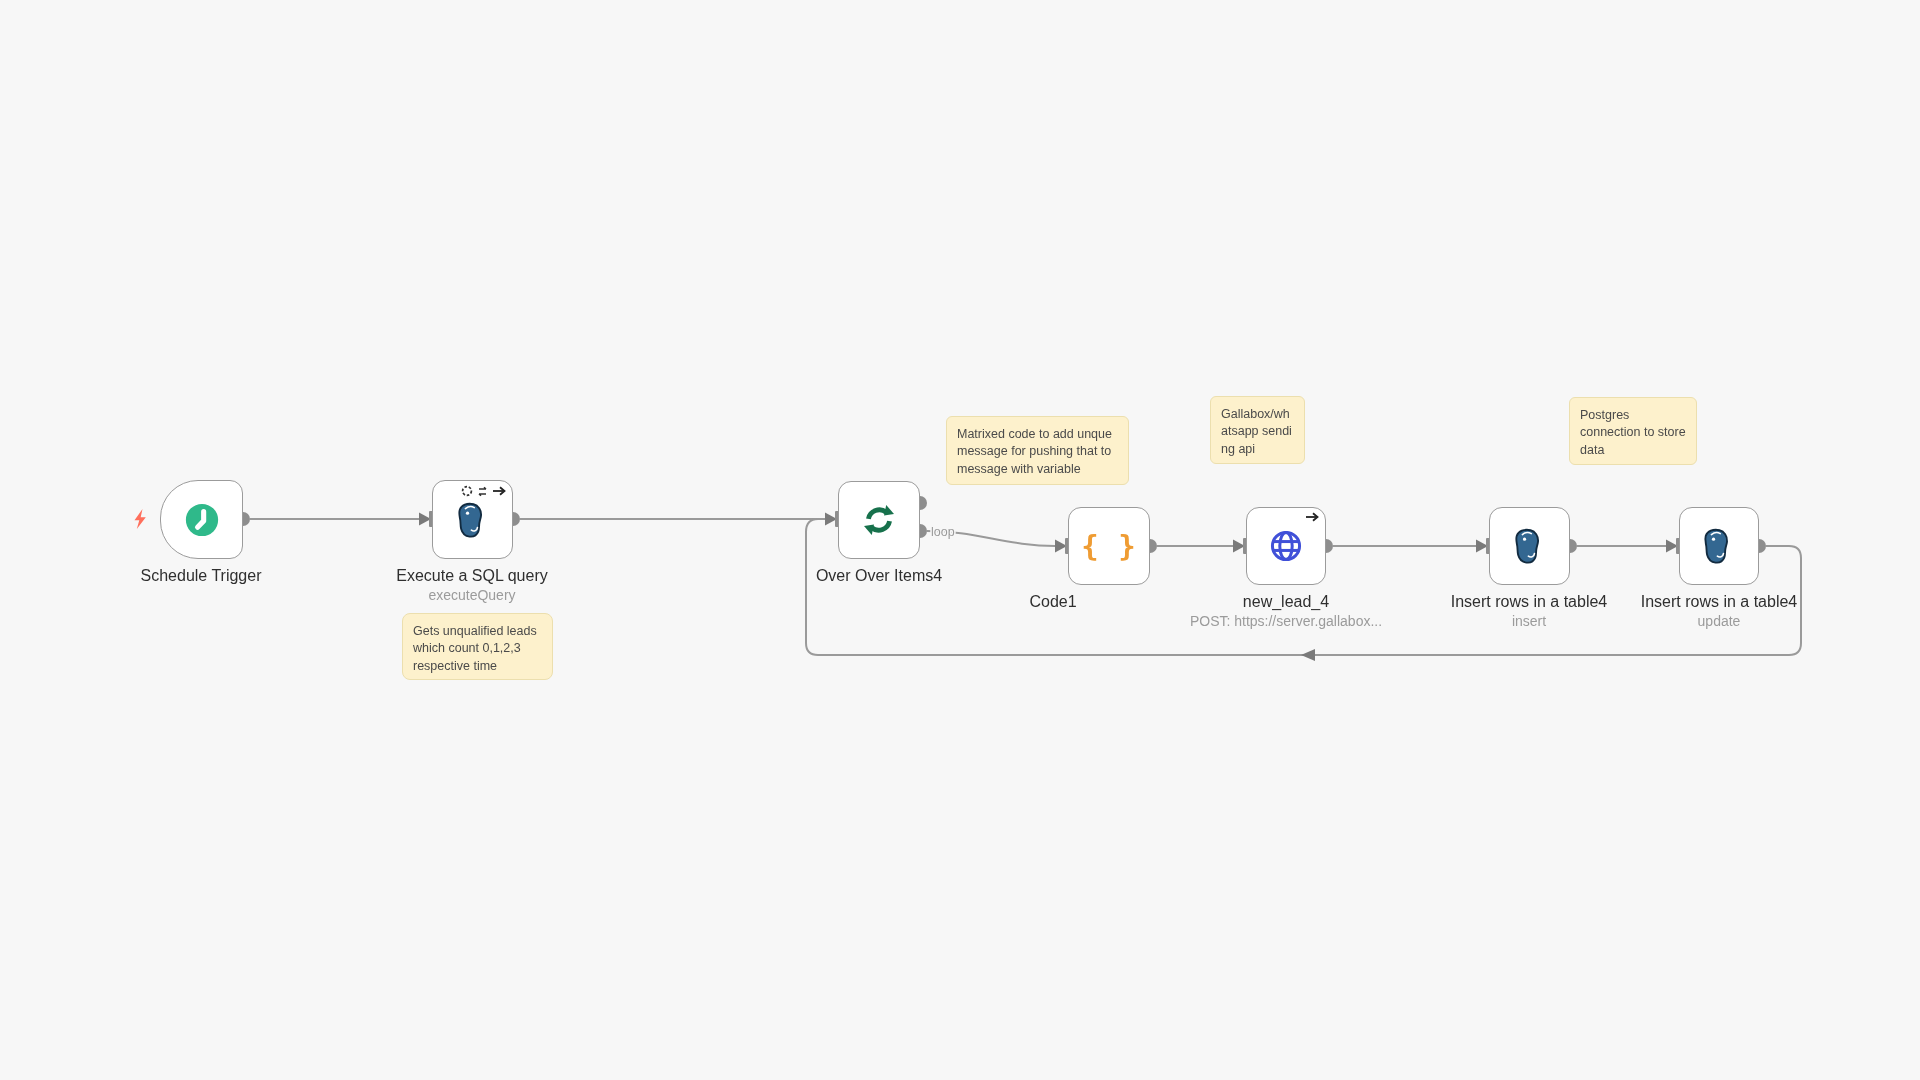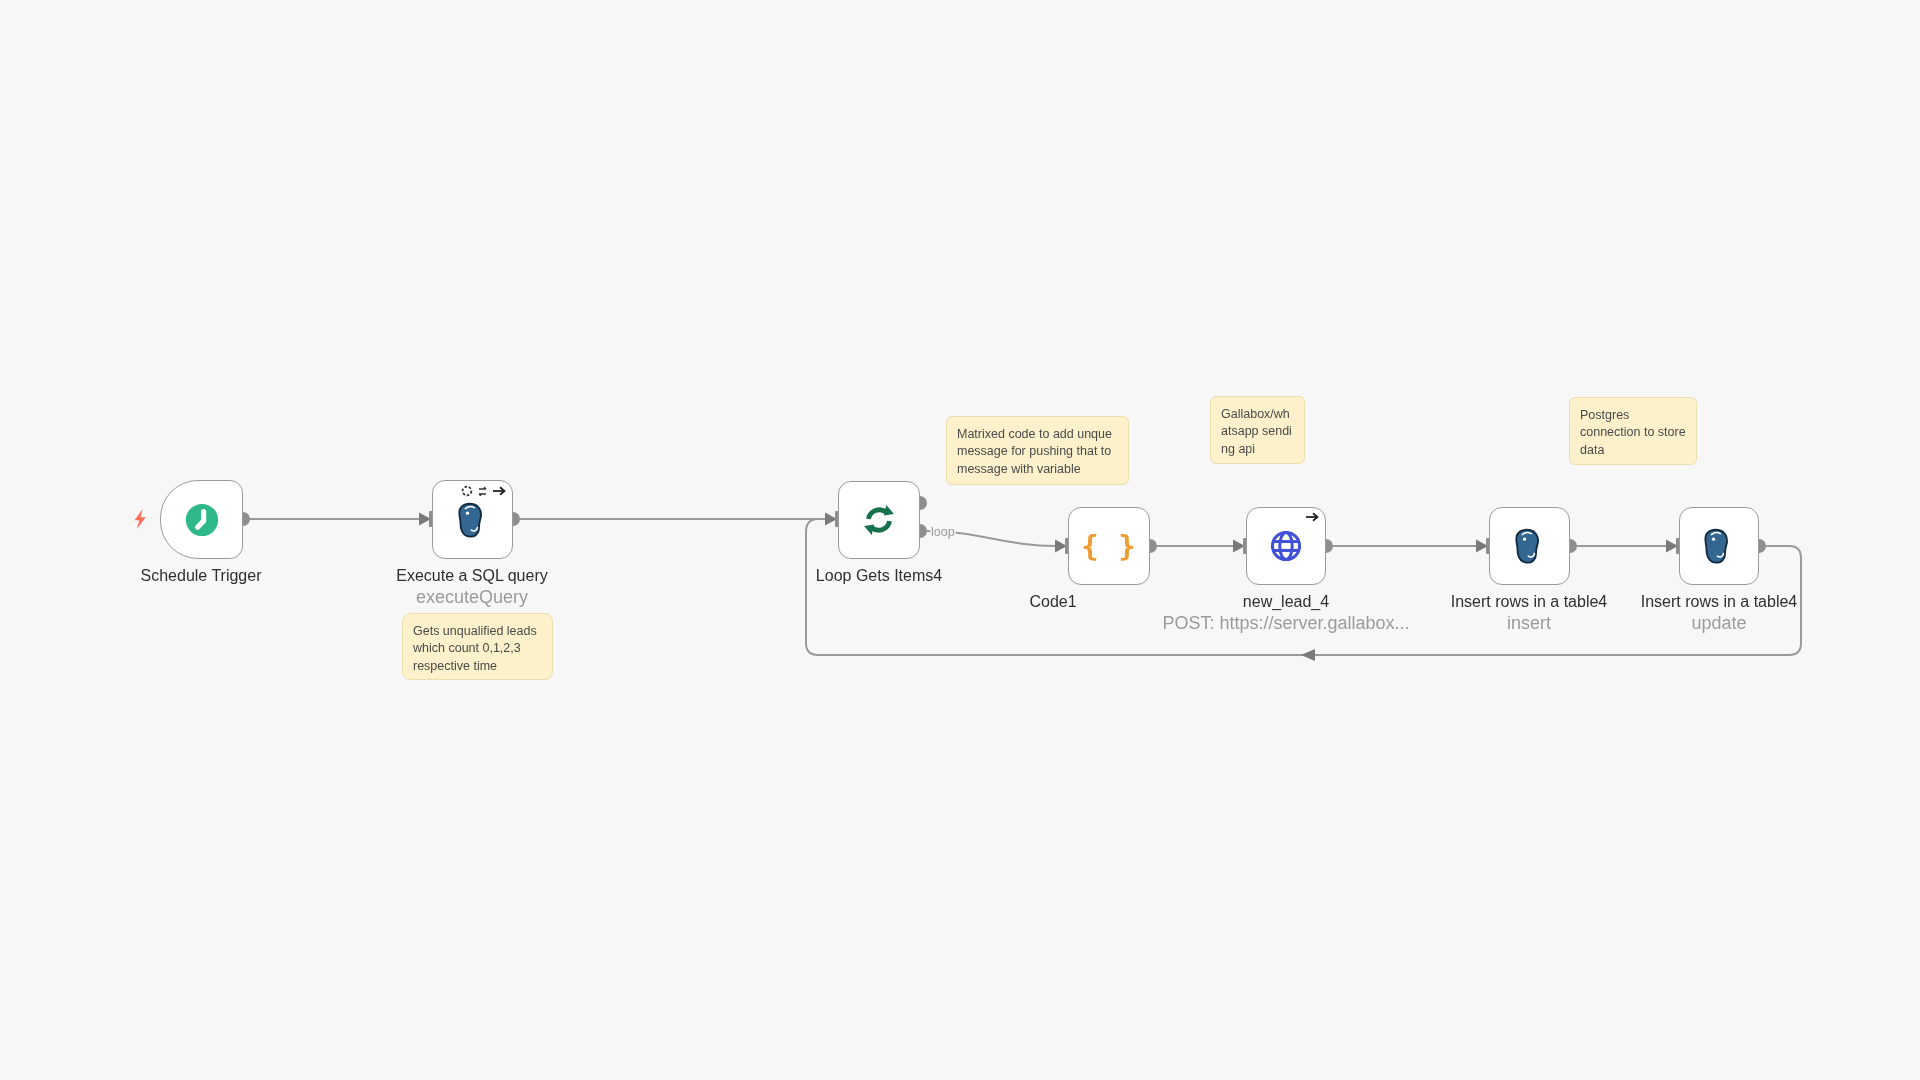--- a/index.html
+++ b/index.html
@@ -15,21 +15,21 @@
   #node-execute {left:432px;top:480px;width:81px;height:79px;}
   #node-loop    {left:838px;top:481px;width:82px;height:78px;}
   #node-code    {left:1068px;top:507px;width:82px;height:78px;}
   #node-http    {left:1246px;top:507px;width:80px;height:78px;}
   #node-insert  {left:1489px;top:507px;width:81px;height:78px;}
   #node-update  {left:1679px;top:507px;width:80px;height:78px;}
 
   .node-label{position:absolute;transform:translateX(-50%);white-space:nowrap;
               font-size:16px;font-weight:500;color:#2f2f2f;text-align:left;}
   .node-sub{position:absolute;transform:translateX(-50%);white-space:nowrap;
-            font-size:18px;color:#9b9b9b;text-align:center;}
+            font-size:14px;color:#9b9b9b;text-align:center;}
 
   .mini-icons{position:absolute;top:4px;right:6px;display:flex;gap:3px;align-items:center;}
   .code-glyph{font-family:"DejaVu Sans Mono",monospace;font-size:29px;font-weight:bold;
               color:#ef9c33;letter-spacing:1px;user-select:none;}
 
   
   .sticky{position:absolute;background:#fdf1cc;border:1px solid #ecdfae;border-radius:6px;
           padding:9px 10px;font-size:12.5px;line-height:1.38;color:#4a4a4a;box-sizing:border-box;}
   #sticky-sql     {left:402px;top:613px;width:151px;height:67px;border-radius:8px;}
   #sticky-code    {left:946px;top:416px;width:183px;height:69px;}
@@ -137,21 +137,21 @@
   <div class="node-sub" style="left:472px;top:587px">executeQuery</div>
 
   <div class="node" id="node-loop">
     <svg width="40" height="40" viewBox="0 0 36 36">
       <path d="M8.5 17 A 10 10 0 0 1 24.5 11" stroke="#17714c" stroke-width="4.4" fill="none"></path>
       <polygon points="24.5,4.5 31.5,12.5 22.5,14" fill="#17714c"></polygon>
       <path d="M27.5 19 A 10 10 0 0 1 11.5 25" stroke="#17714c" stroke-width="4.4" fill="none"></path>
       <polygon points="11.5,31.5 4.5,23.5 13.5,22" fill="#17714c"></polygon>
     </svg>
   </div>
-  <div class="node-label" style="left:879px;top:567px">Loop Gets Items4</div>
+  <div class="node-label" style="left:879px;top:567px">Over Over Items4</div>
 
   <div class="node" id="node-code">
     <span class="code-glyph">{ }</span>
   </div>
   <div class="node-label" style="left:1053px;top:593px">Code1</div>
 
   <div class="node" id="node-http">
     <span class="mini-icons">
       <svg width="14" height="10" viewBox="0 0 14 10">
         <path d="M1 5h10" stroke="#222" stroke-width="1.8" fill="none"></path>

